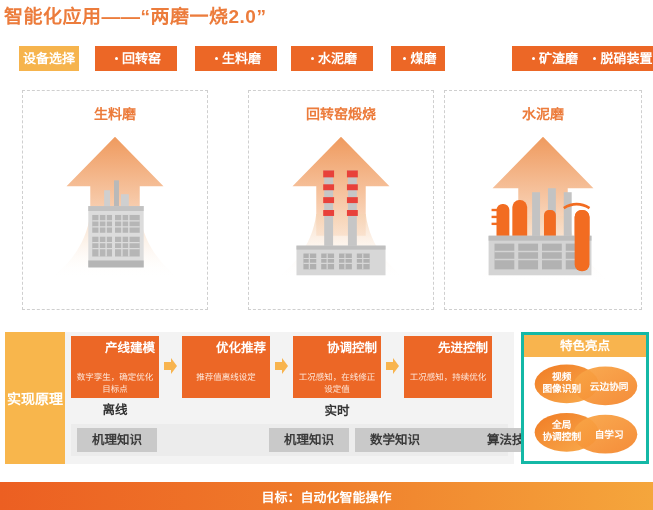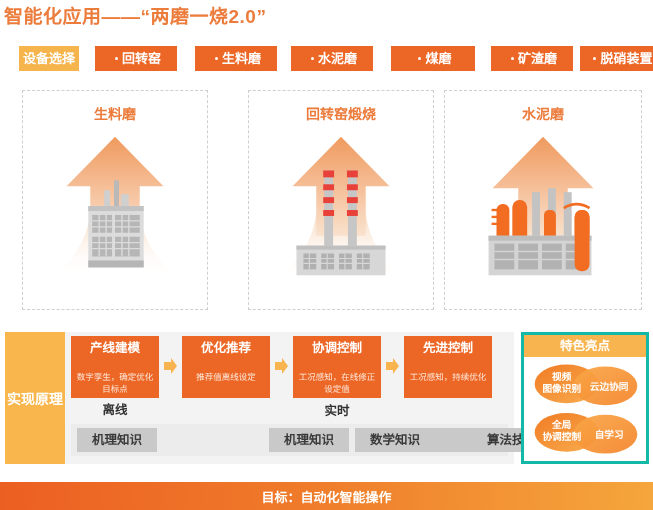--- a/index.html
+++ b/index.html
@@ -48,21 +48,21 @@
   .plabel{
     position:absolute;left:0;top:0;width:60px;height:132px;background:#f8b64c;
     color:#fff;font-size:14px;font-weight:bold;
     display:flex;align-items:center;justify-content:center;text-align:center;
   }
   .steps{position:absolute;left:66px;top:4px;right:4px;height:62px;}
   .step{
     position:absolute;top:0;height:62px;background:#ec6726;color:#fff;
     box-sizing:border-box;padding:5px 4px 0 4px;text-align:center;
   }
-  .step-t{font-size:12.5px;font-weight:bold;line-height:15px;white-space:nowrap;}
+  .step-t{font-size:12.5px;font-weight:bold;line-height:15px;white-space:nowrap;text-align:right;}
   .step-s{font-size:8.5px;line-height:11.5px;margin-top:16px;color:#fde6d8;}
   .arrow{position:absolute;top:22px;width:13px;height:16px;}
   .arrow svg{display:block;width:100%;height:100%;}
 
   .phase{
     position:absolute;top:70px;height:18px;line-height:18px;
     font-size:12.5px;font-weight:bold;color:#333;text-align:center;white-space:nowrap;
   }
 
   .tagrow{position:absolute;left:66px;top:92px;right:6px;height:32px;background:#ececec;}
@@ -101,24 +101,24 @@
 
     <div class="tab dev" style="left:90px;width:82px;">
       <span class="dot"></span><span>回转窑</span>
     </div>
     <div class="tab dev" style="left:190px;width:82px;">
       <span class="dot"></span><span>生料磨</span>
     </div>
     <div class="tab dev" style="left:286px;width:82px;">
       <span class="dot"></span><span>水泥磨</span>
     </div>
-    <div class="tab dev" style="left:386px;width:84px;text-align:center;">
+    <div class="tab dev" style="left:386px;width:54px;text-align:center;">
       <span class="dot"></span><span>煤磨</span>
     </div>
-    <div class="tab dev" style="left:486px;width:82px;">
+    <div class="tab dev" style="left:507px;width:82px;">
       <span class="dot"></span><span>矿渣磨</span>
     </div>
     <div class="tab dev" style="left:575px;width:82px;">
       <span class="dot"></span><span>脱硝装置</span>
     </div>
   </div>
 
   <div class="panel" style="left:22px;width:186px;">
     <div class="panel-title">生料磨</div>
     <div class="art">

